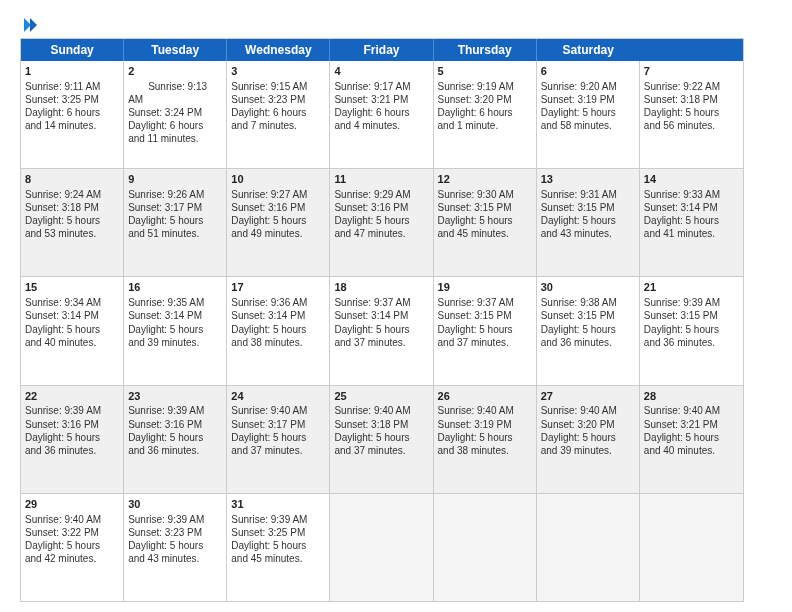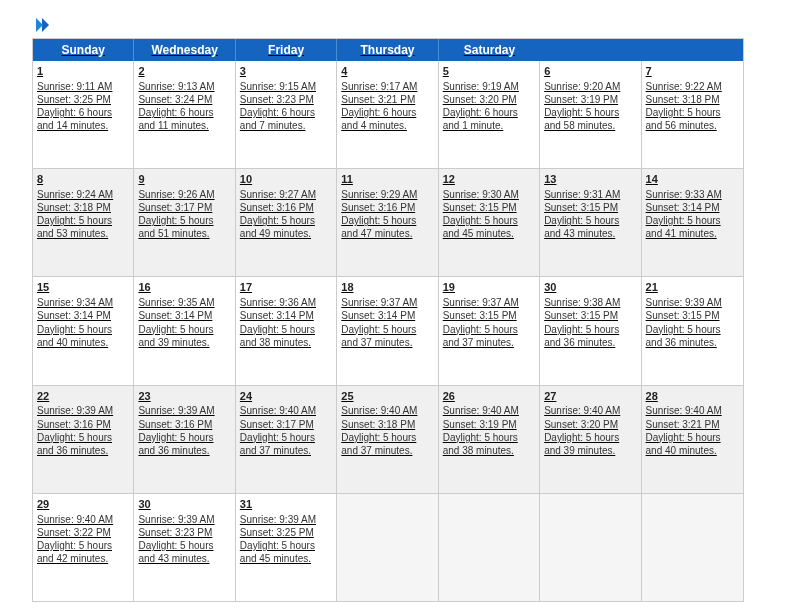--- a/index.html
+++ b/index.html
@@ -6,24 +6,23 @@
     body {
       width: 792px;
       height: 612px;
       font-family: Arial, sans-serif;
       background: #fff;
       overflow: hidden;
     }
     .page {
       width: 764px;
       height: 612px;
-      padding: 16px 20px 10px 32px;
-      display: flex;
-      flex-direction: column;
-      text-decoration: underline;
+      padding: 16px 20px 10px 20px;
+      display: flex;
+      flex-direction: column;
     }
     .header {
       display: flex;
       justify-content: space-between;
       align-items: flex-start;
       margin-bottom: 8px;
     }
     .logo {
       display: flex;
       flex-direction: column;
@@ -118,32 +117,33 @@
     </div>
     <div class="title-block">
       <div class="main-title"></div>
       <div class="subtitle"></div>
     </div>
   </div>
 
   <div class="calendar">
     <div class="cal-header">
     <div class="cal-header-cell">Sunday</div>
+        <div class="cal-header-cell">Tuesday</div>
         <div class="cal-header-cell">Wednesday</div>
         <div class="cal-header-cell">Friday</div>
         <div class="cal-header-cell">Thursday</div>
         <div class="cal-header-cell">Saturday</div>
       </div>
     <div class="cal-body">
     <div class="cal-row">
           <div class="cal-cell"><span class="day-num">1</span><span class="cell-text" style="white-space: pre-line;">Sunrise: 9:11 AM
 Sunset: 3:25 PM
 Daylight: 6 hours
 and 14 minutes.</span></div>
-          <div class="cal-cell"><span class="day-num">2</span><span class="cell-text" style="white-space: pre-line;">Sunrise: 9:13 AM
+          <div class="cal-cell"><span class="day-num">2</span><span class="cell-text" style="white-space: pre-line; margin-left: 20px;">Sunrise: 9:13 AM
 Sunset: 3:24 PM
 Daylight: 6 hours
 and 11 minutes.</span></div>
           <div class="cal-cell"><span class="day-num">3</span><span class="cell-text" style="white-space: pre-line;">Sunrise: 9:15 AM
 Sunset: 3:23 PM
 Daylight: 6 hours
 and 7 minutes.</span></div>
           <div class="cal-cell"><span class="day-num">4</span><span class="cell-text" style="white-space: pre-line; text-align: right;">Sunrise: 9:17 AM
 Sunset: 3:21 PM
 Daylight: 6 hours

